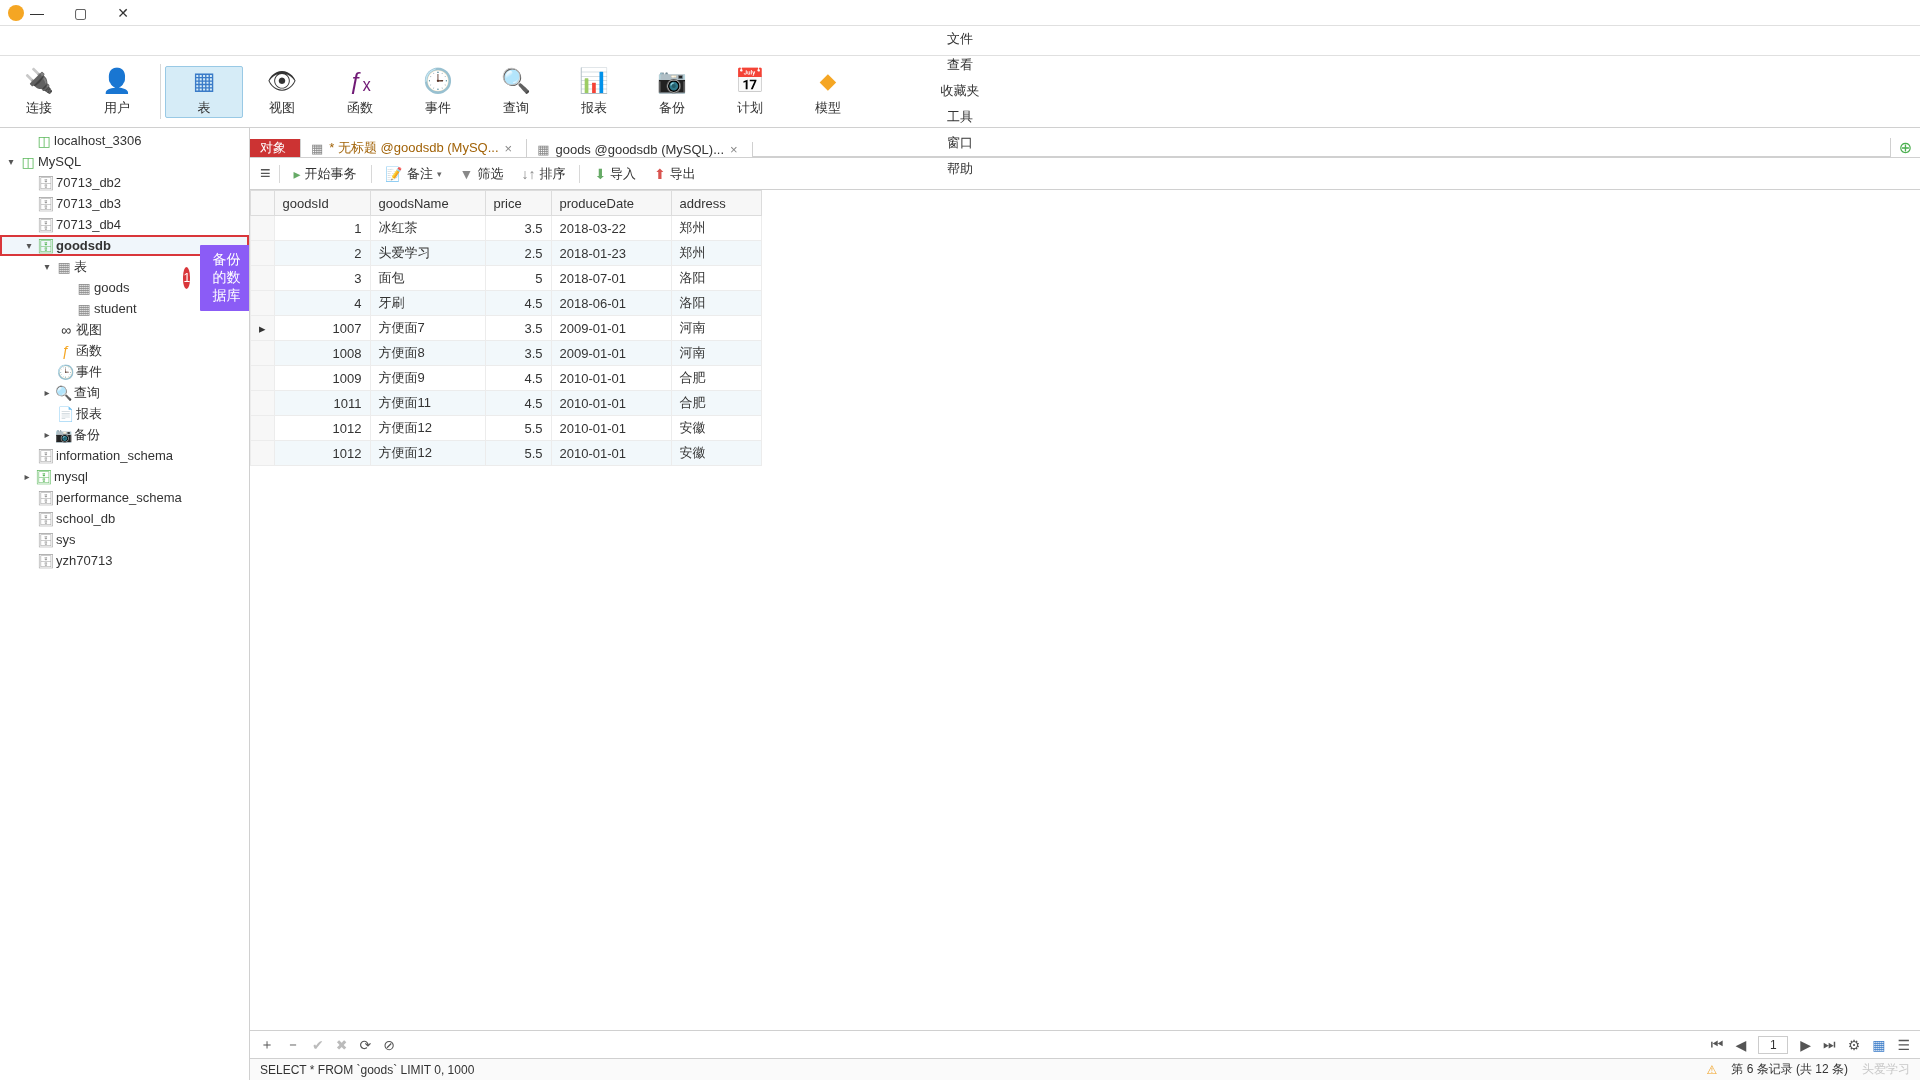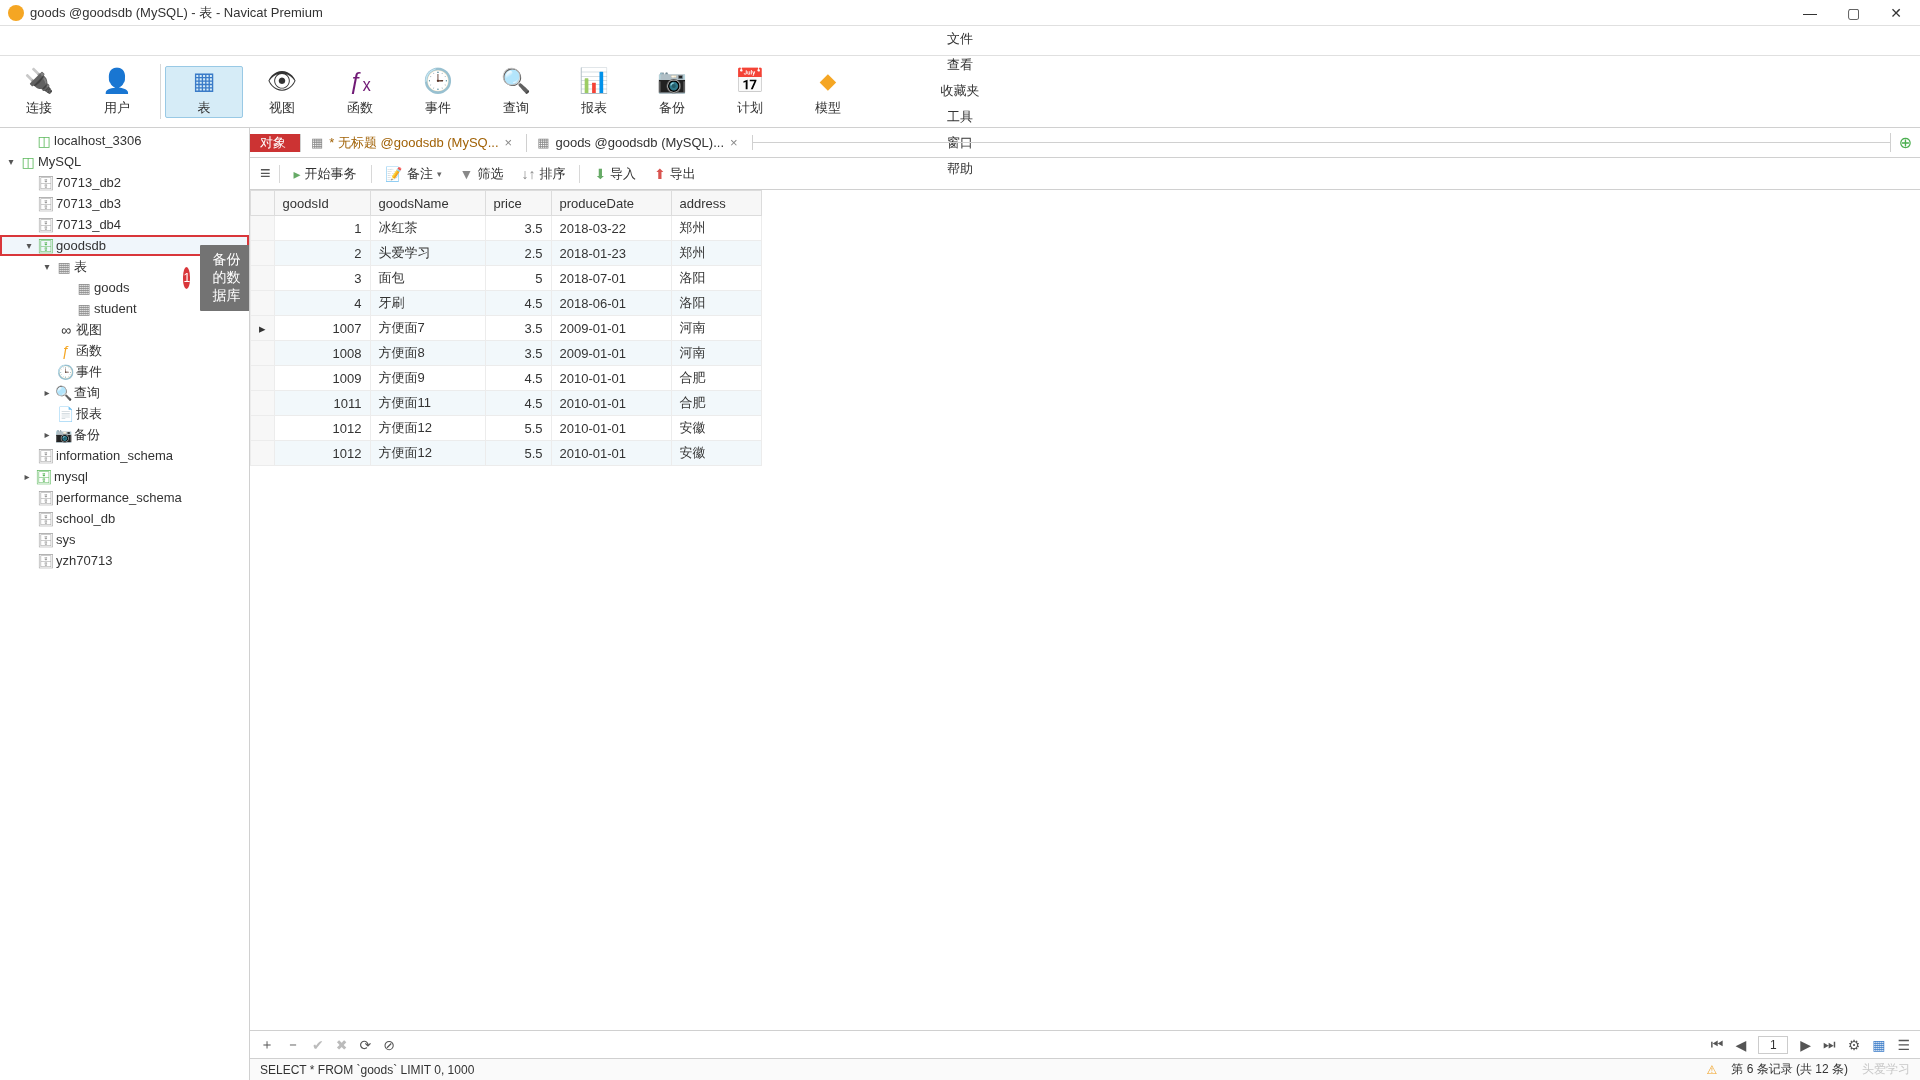--- a/index.html
+++ b/index.html
@@ -35,26 +35,26 @@
 .tree-row .ticon { width: 20px; text-align: center; font-size: 14px; }
 .tree-row .tlabel { font-size: 13px; }
 .ic-db { color: #9e9e9e; } .ic-db.active { color: #5cb85c; }
 .ic-conn { color: #5cb85c; }
 .ic-table { color: #888; }
 .tree-highlight { border: 2px solid #d9363a; background: #f0f6fb; }
 
 
 .callout { position: absolute; left: 183px; top: 117px; display: flex; align-items: center; z-index: 50; }
 .callout .num { width: 22px; height: 22px; border-radius: 50%; background: #d9363a; color: #fff; font-size: 12px; display: flex; align-items: center; justify-content: center; margin-right: 10px; }
-.callout .txt { background: #737373; color: #fff; padding: 6px 12px; font-size: 14px; border-radius: 1px; }
+.callout .txt { background: #8b5cf6; color: #fff; padding: 6px 12px; font-size: 14px; border-radius: 1px; }
 
 
 .content { flex: 1; display: flex; flex-direction: column; min-width: 0; }
 
-.tabbar { height: 30px; display: flex; align-items: center; border-bottom: 1px solid #d0d0d0; }
+.tabbar { height: 30px; display: flex; align-items: flex-end; border-bottom: 1px solid #d0d0d0; }
 .tab { display: flex; align-items: center; gap: 6px; padding: 0 14px 0 10px; border-right: 1px solid #d0d0d0; cursor: pointer; font-size: 13px; }
 .tab.red { background: #cc3333; color: #fff; }
 .tab.close .x { color: #888; font-size: 13px; }
 .tab .ticon2 { color: #888; }
 .tabbar .spacer { flex: 1; border-bottom: 1px solid #d0d0d0; }
 .tabbar .addbtn { width: 30px; display: flex; align-items: center; justify-content: center; border-left: 1px solid #d0d0d0; cursor: pointer; color: #4caf50; font-size: 16px; }
 
 .toolbar2 { height: 32px; display: flex; align-items: center; gap: 6px; padding: 0 10px; border-bottom: 1px solid #d0d0d0; }
 .toolbar2 .tb-btn { display: flex; align-items: center; gap: 4px; padding: 3px 6px; cursor: pointer; font-size: 13px; }
 .toolbar2 .tb-sep { width: 1px; height: 18px; background: #d8d8d8; margin: 0 2px; }
@@ -87,21 +87,20 @@
 .statusbar .warn { color: #f0a020; }
 .statusbar .watermark { color: #c8c8c8; }
 
 .arrow-dd::after { content: " ▾"; font-size: 9px; color: #666; }
 </style>
 </head>
 <body>
 
 <div class="titlebar">
   <div class="app-icon"></div>
-  <div class="title">goods @goodsdb (MySQL) - 表 - Navicat Premium</div>
   <div class="win-btns">
     <span class="win-btn">—</span>
     <span class="win-btn">▢</span>
     <span class="win-btn">✕</span>
   </div>
 </div>
 
 <div class="menubar">
   <div class="menu-item">文件</div>
   <div class="menu-item">查看</div>
@@ -184,21 +183,21 @@
         <span class="ticon ic-db">🗄</span>
         <span class="tlabel">70713_db3</span>
       </div>
     <div class="tree-row" style="padding-left:36px">
         <span class="ticon ic-db">🗄</span>
         <span class="tlabel">70713_db4</span>
       </div>
     <div class="tree-row tree-highlight" style="padding-left:20px">
         <span class="arrow">▾</span>
         <span class="ticon ic-db active">🗄</span>
-        <span class="tlabel" style="font-weight:400">goodsdb</span>
+        <span class="tlabel" style="font-weight:700">goodsdb</span>
       </div>
     <div class="tree-row" style="padding-left:40px">
         <span class="arrow">▾</span>
         <span class="ticon ic-table">▦</span>
         <span class="tlabel">表</span>
       </div>
     <div class="tree-row" style="padding-left:74px">
         <span class="ticon ic-table">▦</span>
         <span class="tlabel">goods</span>
       </div>

